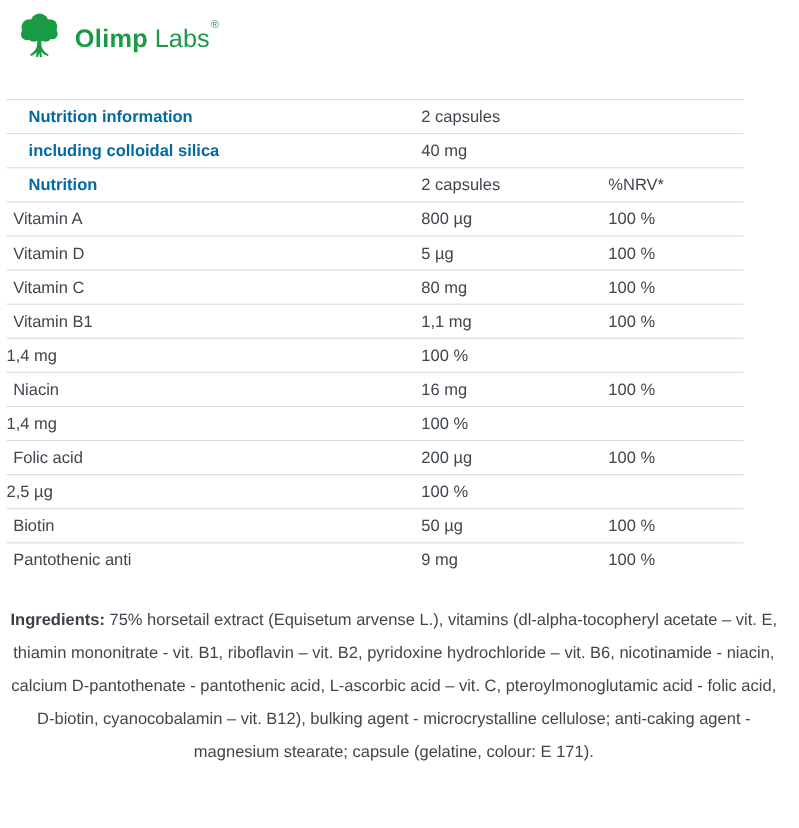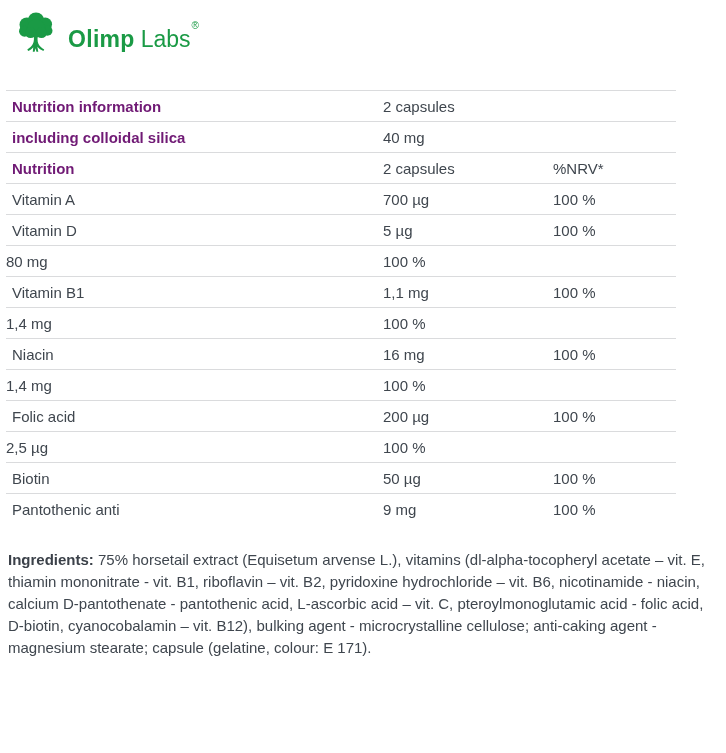--- a/index.html
+++ b/index.html
@@ -5,38 +5,38 @@
   * { margin:0; padding:0; box-sizing:border-box; }
   html,body { background:#ffffff; }
   .page {
     width:726px; height:753px; background:#ffffff; position:relative;
     font-family:"Liberation Sans", sans-serif; color:#3f464e; overflow:hidden;
   }
   
   .brand { display:flex; align-items:flex-start; padding:11px 0 0 13px; height:57px; }
   .tree { display:inline-block; width:46px; height:44px; }
   .tree svg { width:46px; height:44px; display:block; }
-  .brand-text { margin-left:9px; margin-top:9px; font-size:23px; line-height:30px; color:#1a9a45; white-space:nowrap; }
+  .brand-text { margin-left:9px; margin-top:9px; font-size:23px; line-height:24px; color:#1a9a45; white-space:nowrap; }
   .brand-text .bold { font-weight:700; letter-spacing:0.3px; }
   .brand-text .light { font-weight:400; margin-left:6px; }
   .brand-text sup { font-size:10px; font-weight:400; position:relative; top:-9px; left:1px; }
   
   .table { margin:33px 0 0 6px; width:670px; }
   .t-row {
     display:grid; grid-template-columns:377px 170px 1fr;
     border-top:1px solid #dadbdd; height:31px; align-items:center;
     font-size:15px; color:#3f464e;
   }
   .t-row .c { white-space:nowrap; overflow:hidden; }
   .t-row .label { padding-left:6px; }
-  .t-row.bold-row .label { font-weight:700; color:#701a75; }
+  .t-row.bold-row .label { font-weight:700; color:#0369a1;margin-left:14px; }
   
   .note { margin:28px 0 0 8px; font-size:15px; line-height:20px; color:#3f464e; }
   
-  .ingredients { margin:25px 18px 0 8px; font-size:15px; line-height:22px; color:#3f464e; text-align:left; }
+  .ingredients { margin:25px 18px 0 8px; font-size:15px; line-height:30px; color:#3f464e; text-align:center; }
   .ingredients b { font-weight:700; color:#3b4149; }
 </style>
 </head>
 <body>
 
 <div class="page">
 
   <header class="brand">
     <span class="tree">
       <svg viewBox="0 0 100 96" xmlns="http://www.w3.org/2000/svg" aria-hidden="true">
@@ -71,31 +71,32 @@
     </div>
 
     <div class="t-row bold-row">
       <div class="c label">Nutrition</div>
       <div class="c value">2 capsules</div>
       <div class="c nrv">%NRV*</div>
     </div>
 
     <div class="t-row">
       <div class="c label">Vitamin A</div>
-      <div class="c value">700 µg</div>
+      <div class="c value">800 µg</div>
       <div class="c nrv">100 %</div>
     </div>
 
     <div class="t-row">
       <div class="c label">Vitamin D</div>
       <div class="c value">5 µg</div>
       <div class="c nrv">100 %</div>
     </div>
 
     <div class="t-row">
+      <div class="c label">Vitamin C</div>
       <div class="c value">80 mg</div>
       <div class="c nrv">100 %</div>
     </div>
 
     <div class="t-row">
       <div class="c label">Vitamin B1</div>
       <div class="c value">1,1 mg</div>
       <div class="c nrv">100 %</div>
     </div>
 

